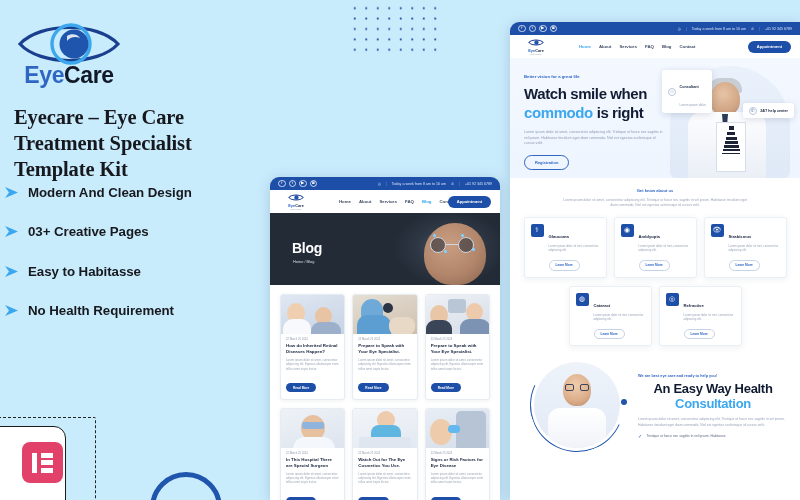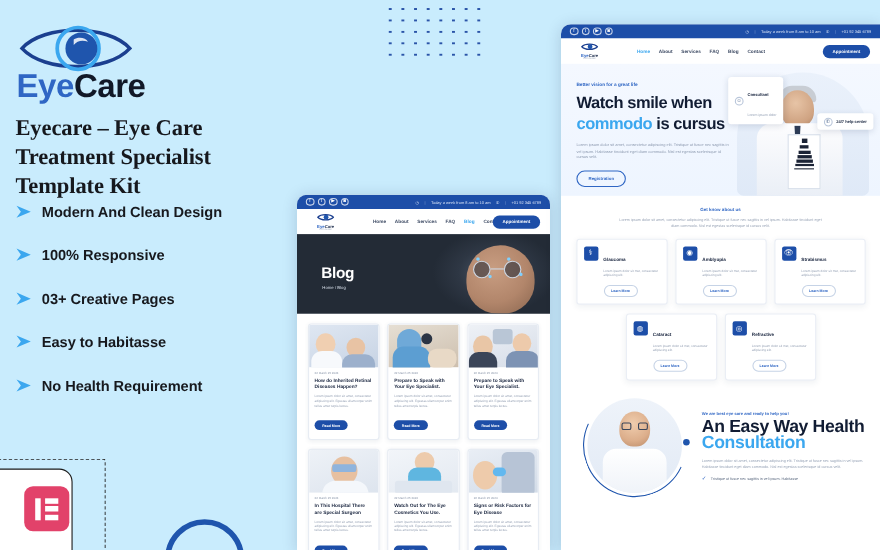--- a/index.html
+++ b/index.html
@@ -18,33 +18,33 @@
     background-position:0 0;
   }
 
   
   #left-panel{ position:absolute; left:0; top:0; width:270px; height:500px; }
 
   #brand-logo{ position:absolute; left:14px; top:16px; width:110px; height:84px; }
   #brand-logo svg{ display:block; }
   #brand-wordmark{
     position:absolute; left:15px; top:62px; width:108px; text-align:center;
-    font-size:30px; font-weight:700; letter-spacing:-0.4px;
+    font-size:23px; font-weight:700; letter-spacing:-0.4px;
   }
   #brand-wordmark .eye{ color:#2f66c4; }
   #brand-wordmark .care{ color:#111827; }
 
   #kit-title{
     position:absolute; left:14px; top:104px; width:250px;
     font-family:"Liberation Serif", serif;
     font-size:20.5px; font-weight:700; line-height:26px; color:#16181d;
     letter-spacing:-0.1px;
   }
 
-  #feature-list{ position:absolute; left:14px; top:177px; width:256px; }
+  #feature-list{ position:absolute; left:4px; top:177px; width:256px; }
   .feature-item{ display:flex; align-items:center; height:30px; margin-bottom:9.5px; }
   .feature-bullet{ width:24px; flex:0 0 24px; display:flex; align-items:center; }
   .feature-bullet svg{ display:block; }
   .feature-label{
     font-size:13.3px; font-weight:700; color:#17191e; letter-spacing:-0.05px;
   }
 
   
   #elementor-dashed{
     position:absolute; left:-24px; top:417px; width:120px; height:100px;
@@ -294,22 +294,23 @@
   .c-glass{
     position:absolute; left:31px; top:22px; width:24px; height:7px;
   }
   .c-glass .l{
     position:absolute; top:0; width:9px; height:7px; border-radius:2px; border:0.8px solid #3a4559;
   }
   .c-glass .l.a{ left:0; } .c-glass .l.b{ left:15px; }
   #consult-text{ position:absolute; left:128px; top:16px; width:150px; }
   #consult-eyebrow{ font-size:3.8px; font-weight:700; color:#2f66c4; }
   #consult-title{
-    margin-top:4px; font-size:16px; font-weight:700; color:#111c33; line-height:14.5px;
+    margin-top:4px; font-size:13px; font-weight:700; color:#111c33; line-height:14.5px;
     letter-spacing:-0.3px;
+    text-align:center;
   }
   #consult-title .hl{ color:#3ba7ef; }
   #consult-para{ margin-top:6px; font-size:3.4px; color:#98a4b7; line-height:5.2px; }
   #consult-point{
     margin-top:6px; display:flex; gap:4px; align-items:flex-start;
     font-size:3.4px; color:#5c6a80; line-height:5px;
   }
   #consult-point .pic{ color:#2f66c4; font-size:5px; line-height:5px; }
 </style>
 </head>
@@ -334,28 +335,20 @@
   <div id="kit-title">Eyecare – Eye Care Treatment Specialist Template Kit</div>
 
   <div id="feature-list">
     <div class="feature-item">
       <span class="feature-bullet">
         <svg width="15" height="13" viewBox="0 0 15 13">
             <path d="M1 1 L14 6.5 L1 12 L5 6.5 Z" fill="#3ba7ef"></path>
           </svg>
       </span>
       <span class="feature-label">Modern And Clean Design</span>
-    </div>
-    <div class="feature-item">
-      <span class="feature-bullet">
-        <svg width="15" height="13" viewBox="0 0 15 13">
-            <path d="M1 1 L14 6.5 L1 12 L5 6.5 Z" fill="#3ba7ef"></path>
-          </svg>
-      </span>
-      <span class="feature-label">100% Responsive</span>
     </div>
     <div class="feature-item">
       <span class="feature-bullet">
         <svg width="15" height="13" viewBox="0 0 15 13">
             <path d="M1 1 L14 6.5 L1 12 L5 6.5 Z" fill="#3ba7ef"></path>
           </svg>
       </span>
       <span class="feature-label">03+ Creative Pages</span>
     </div>
     <div class="feature-item">
@@ -582,21 +575,21 @@
       <span>Blog</span>
       <span>Contact</span>
     </div>
     <div class="mk-cta">Appointment</div>
   </div>
 
   <div id="home-hero">
     <div id="hero-eyebrow">Better vision for a great life</div>
     <div id="hero-title">
       <span>Watch smile when</span><br>
-      <span class="hl">commodo</span><span> is cursus</span>
+      <span class="hl">commodo</span><span> is right</span>
     </div>
     <div id="hero-para">Lorem ipsum dolor sit amet, consectetur adipiscing elit. Tristique ut fusce nec sagittis in vel ipsum. Habitasse tincidunt eget diam commodo. Nisl est egestas scelerisque id cursus velit.</div>
     <div id="hero-btn">Registration</div>
 
     <div id="hero-art">
       <div id="hero-doc-hair"></div>
       <div id="hero-doc-head"></div>
       <div id="hero-doc-body"></div>
       <div id="hero-doc-tie"></div>
       <div id="hero-chart">

